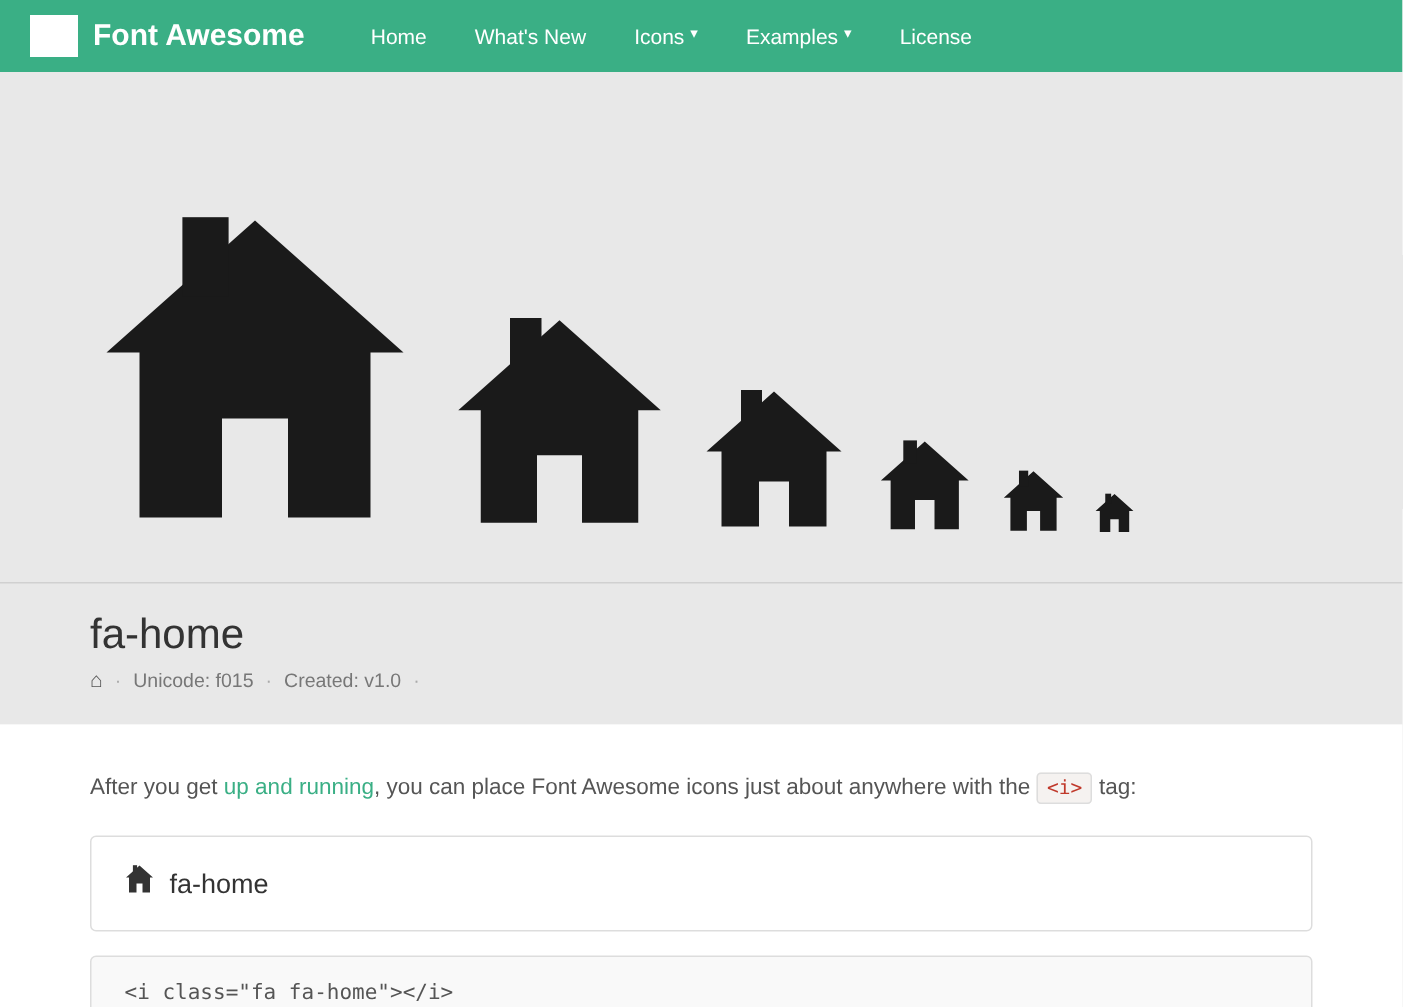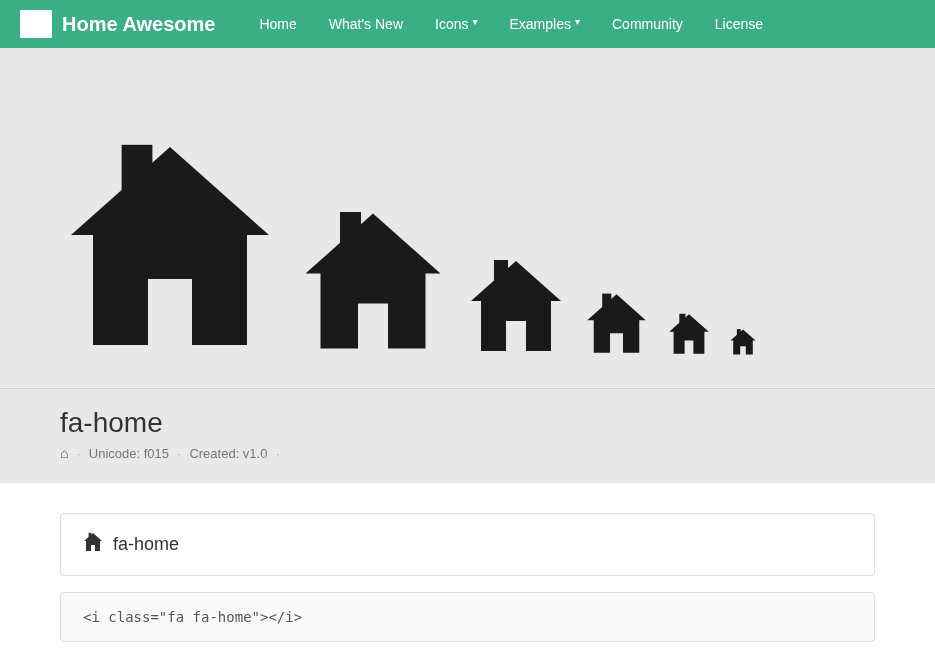--- a/index.html
+++ b/index.html
@@ -137,21 +137,21 @@
       font-size: 14px;
       color: #555;
     }
   </style>
 </head>
 <body>
 
 <nav>
   <a class="nav-brand" href="#">
     <span class="flag-icon">⚑</span>
-    <span>Home Awesome</span>
+    <span>Font Awesome</span>
   </a>
   <ul class="nav-links">
     <li>
         <a href="#">
           <span>Home</span>
         </a>
       </li>
     <li>
         <a href="#">
           <span>What's New</span>
@@ -160,25 +160,20 @@
     <li>
         <a href="#">
           <span>Icons</span> 
           <span class="dropdown-arrow">▾</span>
         </a>
       </li>
     <li>
         <a href="#">
           <span>Examples</span> 
           <span class="dropdown-arrow">▾</span>
-        </a>
-      </li>
-    <li>
-        <a href="#">
-          <span>Community</span>
         </a>
       </li>
     <li>
         <a href="#">
           <span>License</span>
         </a>
       </li>
   </ul>
 </nav>
 
@@ -236,20 +231,23 @@
     <span class="house-small">⌂</span>
     <span class="dot">·</span>
     <span>Unicode: f015</span>
     <span class="dot">·</span>
     <span>Created: v1.0</span>
     <span class="dot">·</span>
   </div>
 </div>
 
 <div class="main-content">
+  <p class="description">
+    <span>After you get </span><a href="#">up and running</a><span>, you can place Font Awesome icons just about anywhere with the </span><span class="code-tag">&lt;i&gt;</span><span> tag:</span>
+  </p>
 
   <div class="demo-box">
     <span class="house-demo">
       <svg width="20" height="20" viewBox="0 0 100 100" fill="#333">
         <polygon points="50,5 95,45 85,45 85,95 60,95 60,65 40,65 40,95 15,95 15,45 5,45"></polygon>
         <rect x="28" y="4" width="14" height="24" fill="#333"></rect>
       </svg>
     </span>
     <span>fa-home</span>
   </div>

